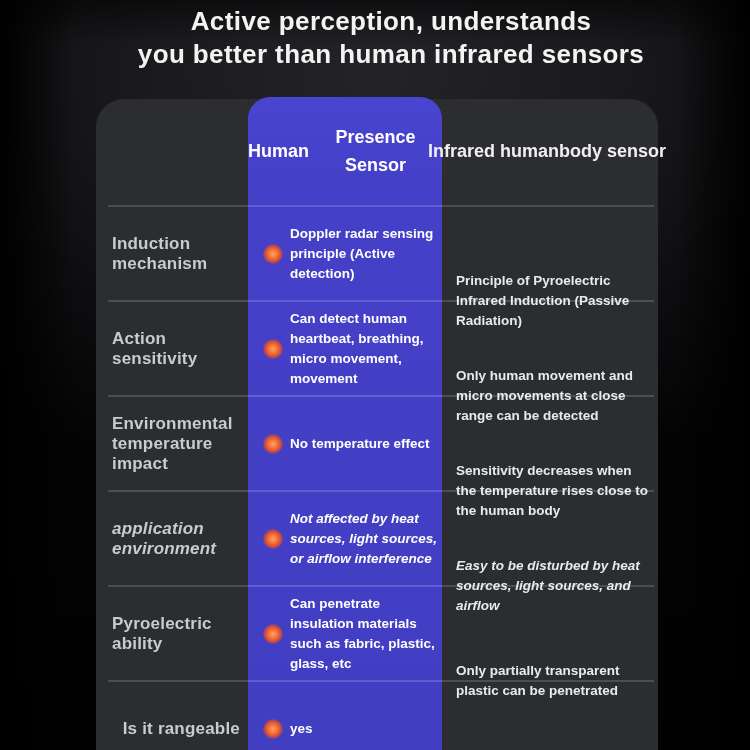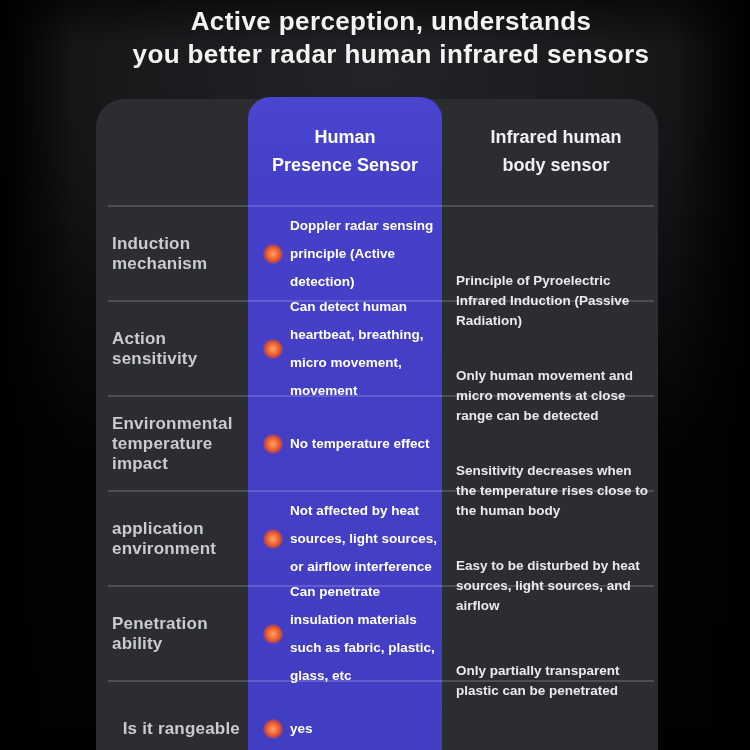--- a/index.html
+++ b/index.html
@@ -53,78 +53,78 @@
     left: 108px;
     width: 546px; height: 2px;
     background: rgba(255,255,255,0.16);
     z-index: 3;
   }
 
   
   .col-header {
     position: absolute;
     top: 97px; height: 108px;
-    display: flex; flex-direction: column;
+    display: flex; flex-direction: row;
     align-items: center; justify-content: center;
     color: #ffffff;
     font-size: 18px;
     font-weight: 700;
     line-height: 28px;
     text-align: center;
     z-index: 2;
   }
   .col-header.highlight { left: 248px; width: 194px; }
-  .col-header.right     { left: 430px; width: 252px; color: #f0f0f2; }
+  .col-header.right     { left: 421px; width: 252px; color: #f0f0f2; }
 
   
   .row {
     position: absolute;
     left: 96px; width: 562px; height: 95px;
     z-index: 2;
   }
   .cell {
     position: absolute;
     top: 0; height: 100%;
     display: flex; align-items: center;
   }
   .cell-label   { left: 16px;  width: 128px; color: #c9cbce; font-size: 17px; font-weight: 700; line-height: 20px; letter-spacing: .2px; justify-content: flex-end; }
   .cell-dot     { left: 167px; width: 20px;  justify-content: center; }
-  .cell-strong  { left: 194px; width: 154px; color: #ffffff; font-size: 13.5px; font-weight: 700; line-height: 28px; }
+  .cell-strong  { left: 194px; width: 154px; color: #ffffff; font-size: 13.5px; font-weight: 700; line-height: 20px; }
   .cell-right   { left: 360px; width: 198px; color: #e9eaec; font-size: 13.5px; font-weight: 700; line-height: 20px; margin-top: 47px; }
 
   .glow-dot {
     width: 20px; height: 20px;
     border-radius: 50%;
     background: radial-gradient(circle at 50% 50%,
       #ffa268 0%, #f57a40 26%, #e2532e 50%,
       rgba(219,73,42,0.45) 66%, rgba(219,73,42,0) 100%);
   }
 
   
   .row-0 { top: 206px; }
   .row-1 { top: 301px; }
   .row-2 { top: 396px; padding-left: 24px; }
-  .row-3 { top: 491px; }
+  .row-3 { top: 491px; font-style: italic; }
   .row-4 { top: 586px; }
   .row-5 { top: 681px; }
   .div-0 { top: 205px; }
   .div-1 { top: 300px; }
   .div-2 { top: 395px; }
   .div-3 { top: 490px; }
   .div-4 { top: 585px; }
   .div-5 { top: 680px; }
 </style>
 </head>
 <body>
 
 <div class="stage">
 
   <div class="title">
     <div>Active perception, understands</div>
-    <div>you better radar human infrared sensors</div>
+    <div>you better than human infrared sensors</div>
   </div>
 
   <div class="panel"></div>
   <div class="highlight-col"></div>
 
   <div class="col-header highlight">
     <span>Human</span>
     <span>Presence Sensor</span>
   </div>
   <div class="col-header right">
@@ -194,21 +194,21 @@
     <div class="cell cell-strong">
         <span>Not affected by heat sources, light sources, or airflow interference</span>
       </div>
     <div class="cell cell-right">
         <span>Easy to be disturbed by heat sources, light sources, and airflow</span>
       </div>
   </div>
 
   <div class="row row-4">
     <div class="cell cell-label">
-        <span>Penetration ability</span>
+        <span>Pyroelectric ability</span>
       </div>
     <div class="cell cell-dot">
         <span class="glow-dot"></span>
       </div>
     <div class="cell cell-strong">
         <span>Can penetrate insulation materials such as fabric, plastic, glass, etc</span>
       </div>
     <div class="cell cell-right">
         <span>Only partially transparent plastic can be penetrated</span>
       </div>

